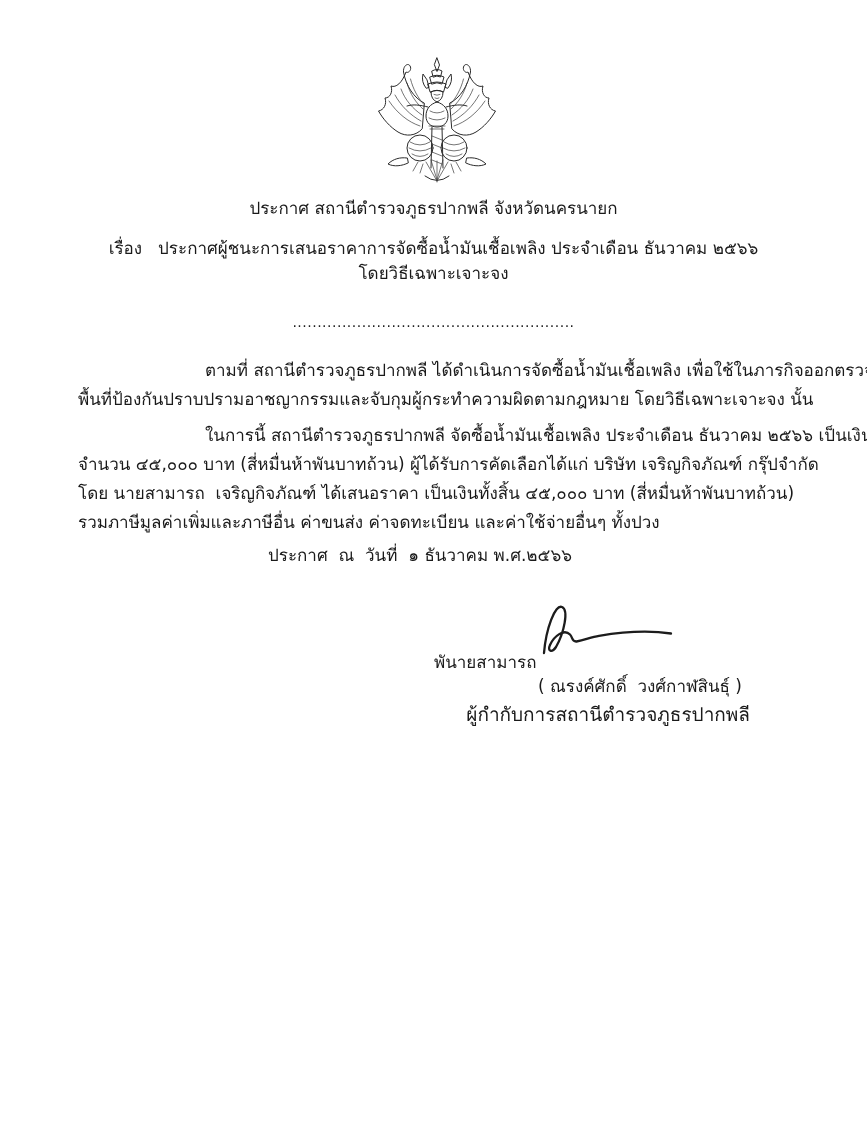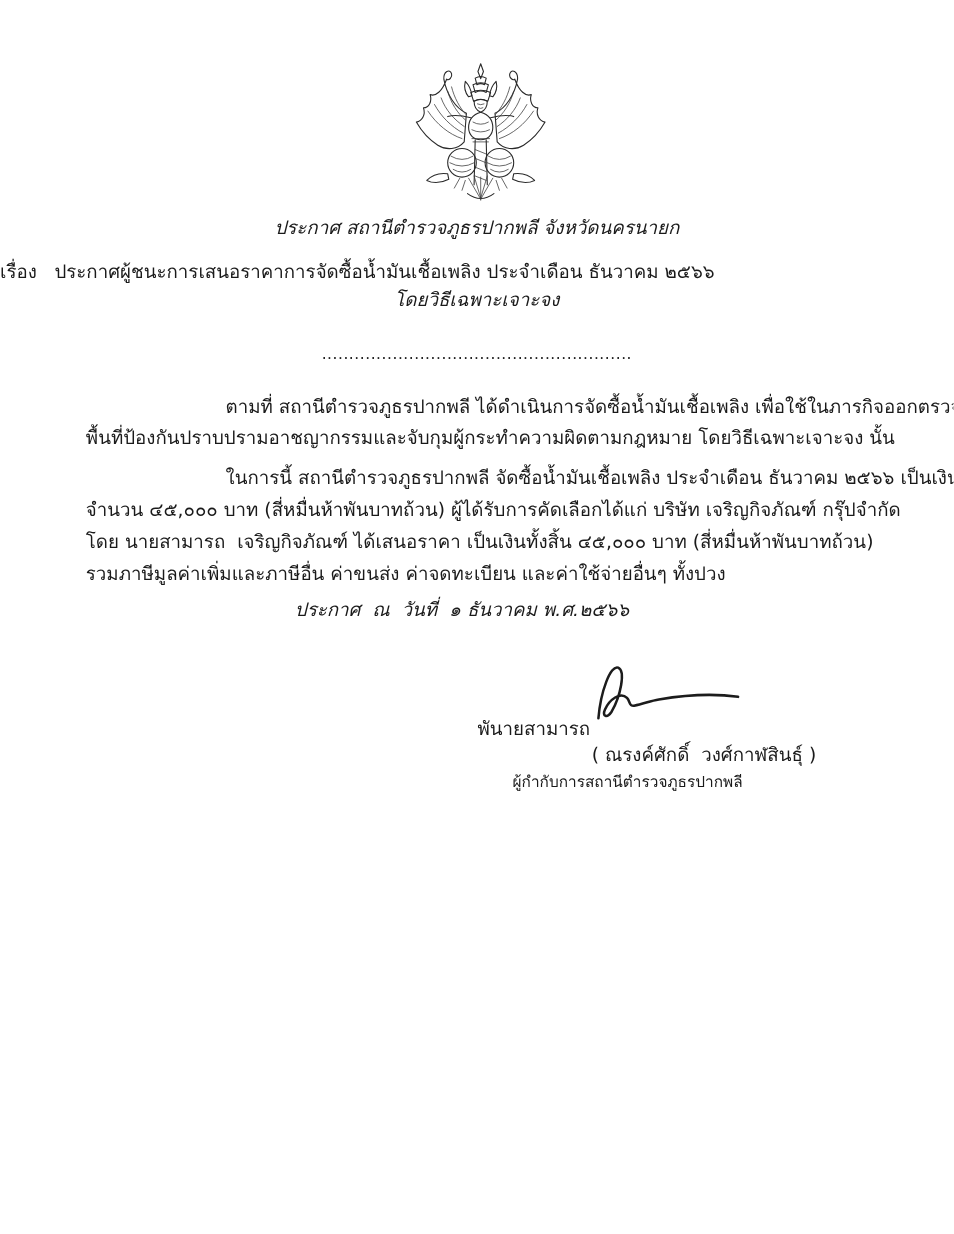--- a/index.html
+++ b/index.html
@@ -14,27 +14,26 @@
     overflow: hidden;
   }
   .center-line {
     position: absolute;
     left: 0;
     width: 867px;
     text-align: center;
     font-size: 17px;
     line-height: 25px;
     white-space: pre;
-    font-style: italic;
   }
   .subject-row {
     position: absolute;
     left: 0;
     width: 867px;
-    text-align: left;
+    text-align: center;
     font-size: 17px;
     line-height: 25px;
   }
   .subject-row .label { display: inline-block; margin-right: 16px; }
   .dots-line {
     position: absolute;
     left: 0;
     width: 867px;
     text-align: center;
     font-size: 14px;
@@ -47,21 +46,21 @@
     width: 720px;
     font-size: 17px;
     line-height: 29px;
   }
   .body-block .line { white-space: pre; }
   .body-block .line.indent { text-indent: 127px; }
   .emblem-wrap { position: absolute; left: 376px; top: 56px; width: 122px; height: 128px; }
   .sig-svg { position: absolute; left: 528px; top: 595px; width: 152px; height: 64px; }
   .sig-rank { position: absolute; left: 434px; top: 648px; font-size: 17px; }
   .sig-name { position: absolute; left: 498px; top: 672px; width: 244px; text-align: right; font-size: 17px; white-space: pre; }
-  .sig-position { position: absolute; left: 466px; top: 699px; width: 284px; text-align: left; font-size: 14px; }
+  .sig-position { position: absolute; left: 466px; top: 699px; width: 284px; text-align: right; font-size: 19px; }
   svg .ln { fill: none; stroke: #2b2b2b; stroke-width: 1; stroke-linecap: round; stroke-linejoin: round; }
   svg .ln-thin { fill: none; stroke: #3a3a3a; stroke-width: 0.7; stroke-linecap: round; }
   svg .sig-stroke { fill: none; stroke: #1c1c1c; stroke-width: 2.3; stroke-linecap: round; stroke-linejoin: round; }
 </style>
 </head>
 <body>
 
 <div class="page">
 
   <div class="emblem-wrap">

